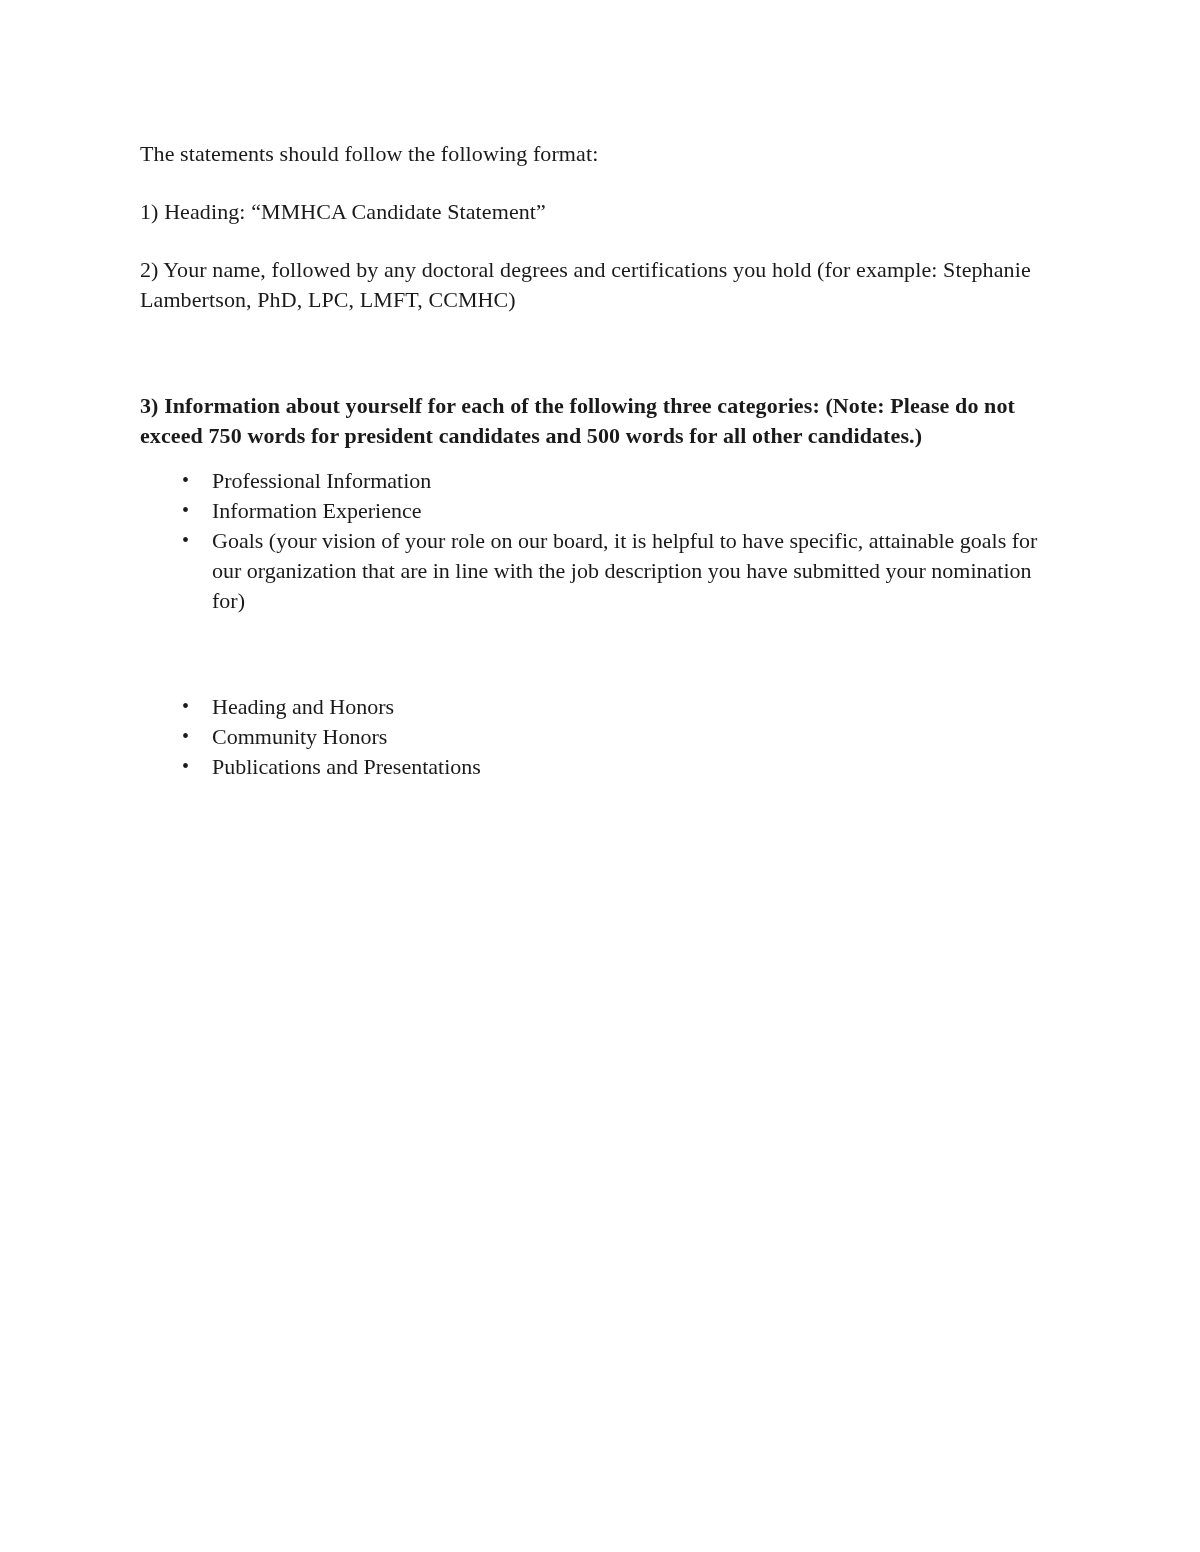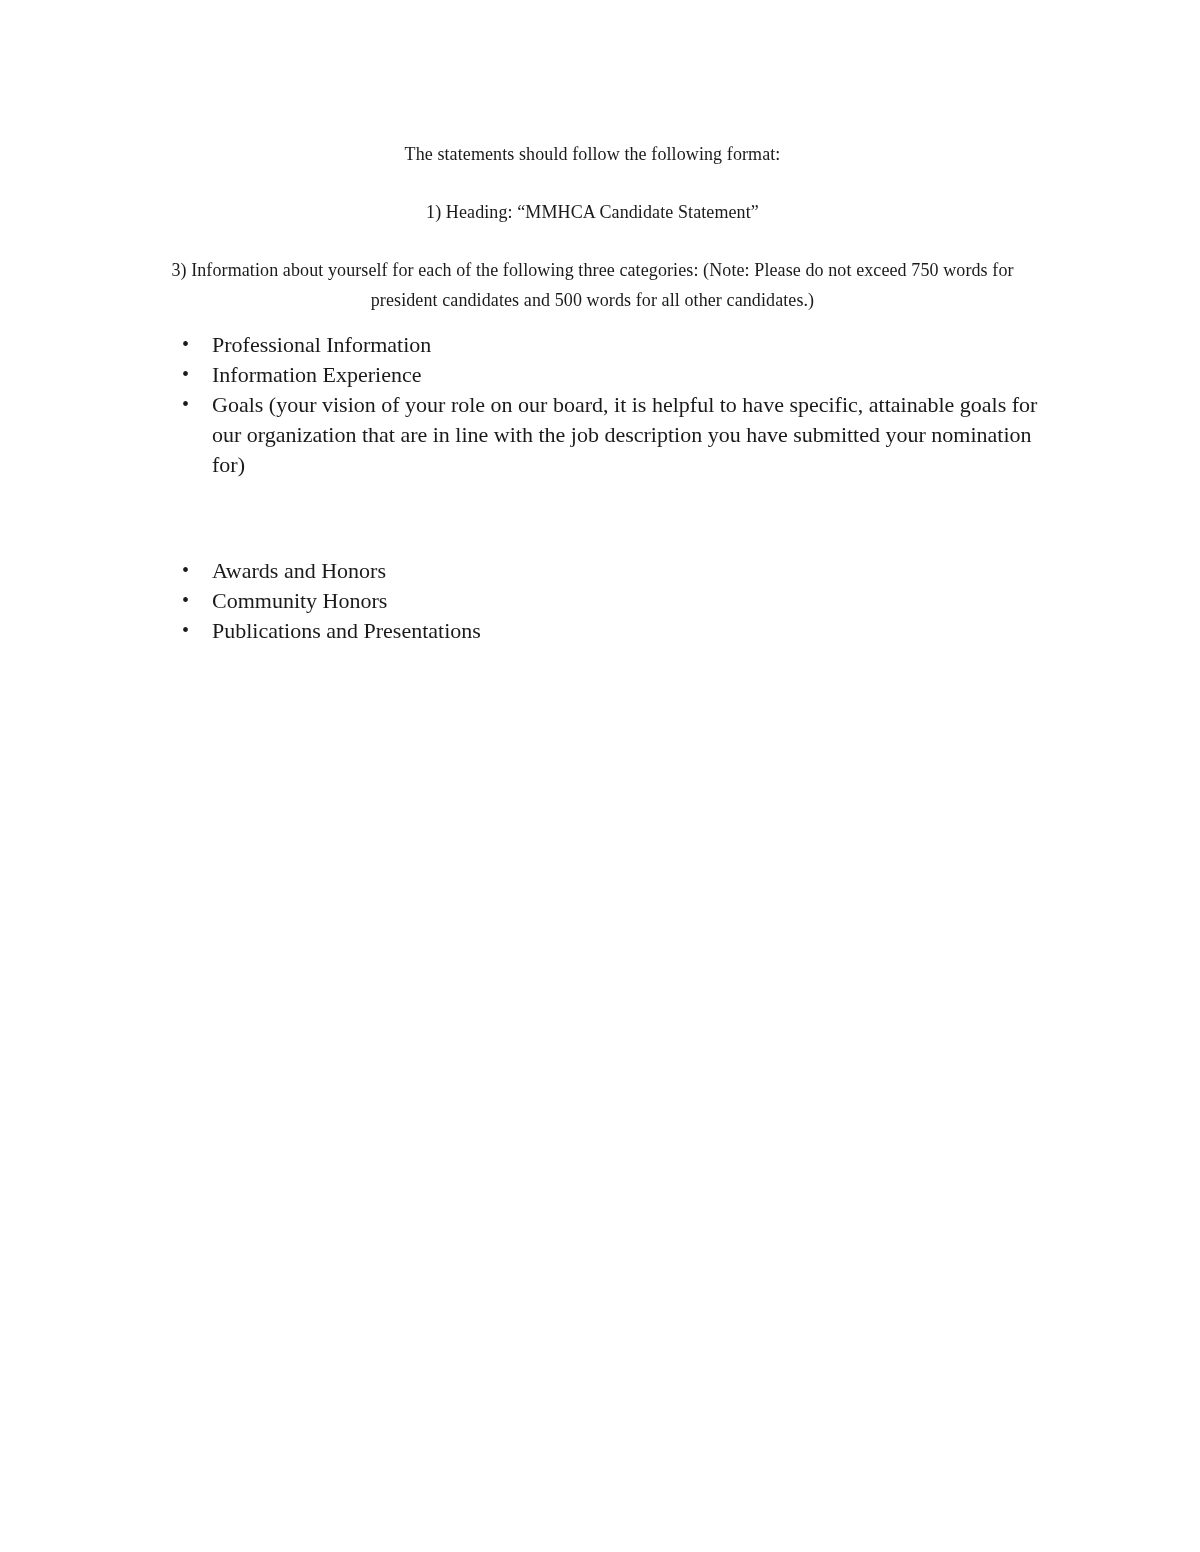--- a/index.html
+++ b/index.html
@@ -17,31 +17,31 @@
     color: #1a1a1a;
   }
   .content {
     position: absolute;
     left: 140px;
     top: 139px;
     width: 905px;
   }
   .para {
     margin: 0 0 28px 0;
-    font-size: 18px;
+    font-size: 22px;
     line-height: 30px;
     font-weight: 400;
     letter-spacing: 0.1px;
-    text-align: center;
   }
   .para.gap-xl {
     margin-bottom: 76px;
   }
   .para.before-list {
     margin-bottom: 15px;
+    font-weight: bold;
   }
   ul.bullets {
     list-style: none;
     margin: 0 0 28px 0;
     padding: 0;
   }
   ul.bullets.gap-xl {
     margin-bottom: 76px;
   }
   ul.bullets li {
@@ -60,20 +60,21 @@
 </head>
 <body>
 
 <div class="page">
   <div class="content">
 
     <p class="para">The statements should follow the following format:</p>
 
     <p class="para">1) Heading: “MMHCA Candidate Statement”</p>
 
+    <p class="para gap-xl">2) Your name, followed by any doctoral degrees and certifications you hold (for example: Stephanie Lambertson, PhD, LPC, LMFT, CCMHC)</p>
 
     <p class="para before-list">3) Information about yourself for each of the following three categories: (Note: Please do not exceed 750 words for president candidates and 500 words for all other candidates.)</p>
 
     <ul class="bullets gap-xl">
       <li>
         <span class="bullet">•</span>
         <span>Professional Information</span>
       </li>
       <li>
         <span class="bullet">•</span>
@@ -82,21 +83,21 @@
       <li>
         <span class="bullet">•</span>
         <span>Goals (your vision of your role on our board, it is helpful to have specific, attainable goals for our organization that are in line with the job description you have submitted your nomination for)</span>
       </li>
     </ul>
 
 
     <ul class="bullets">
       <li>
         <span class="bullet">•</span>
-        <span>Awards and Honors</span>
+        <span>Heading and Honors</span>
       </li>
       <li>
         <span class="bullet">•</span>
         <span>Community Honors</span>
       </li>
       <li>
         <span class="bullet">•</span>
         <span>Publications and Presentations</span>
       </li>
     </ul>

